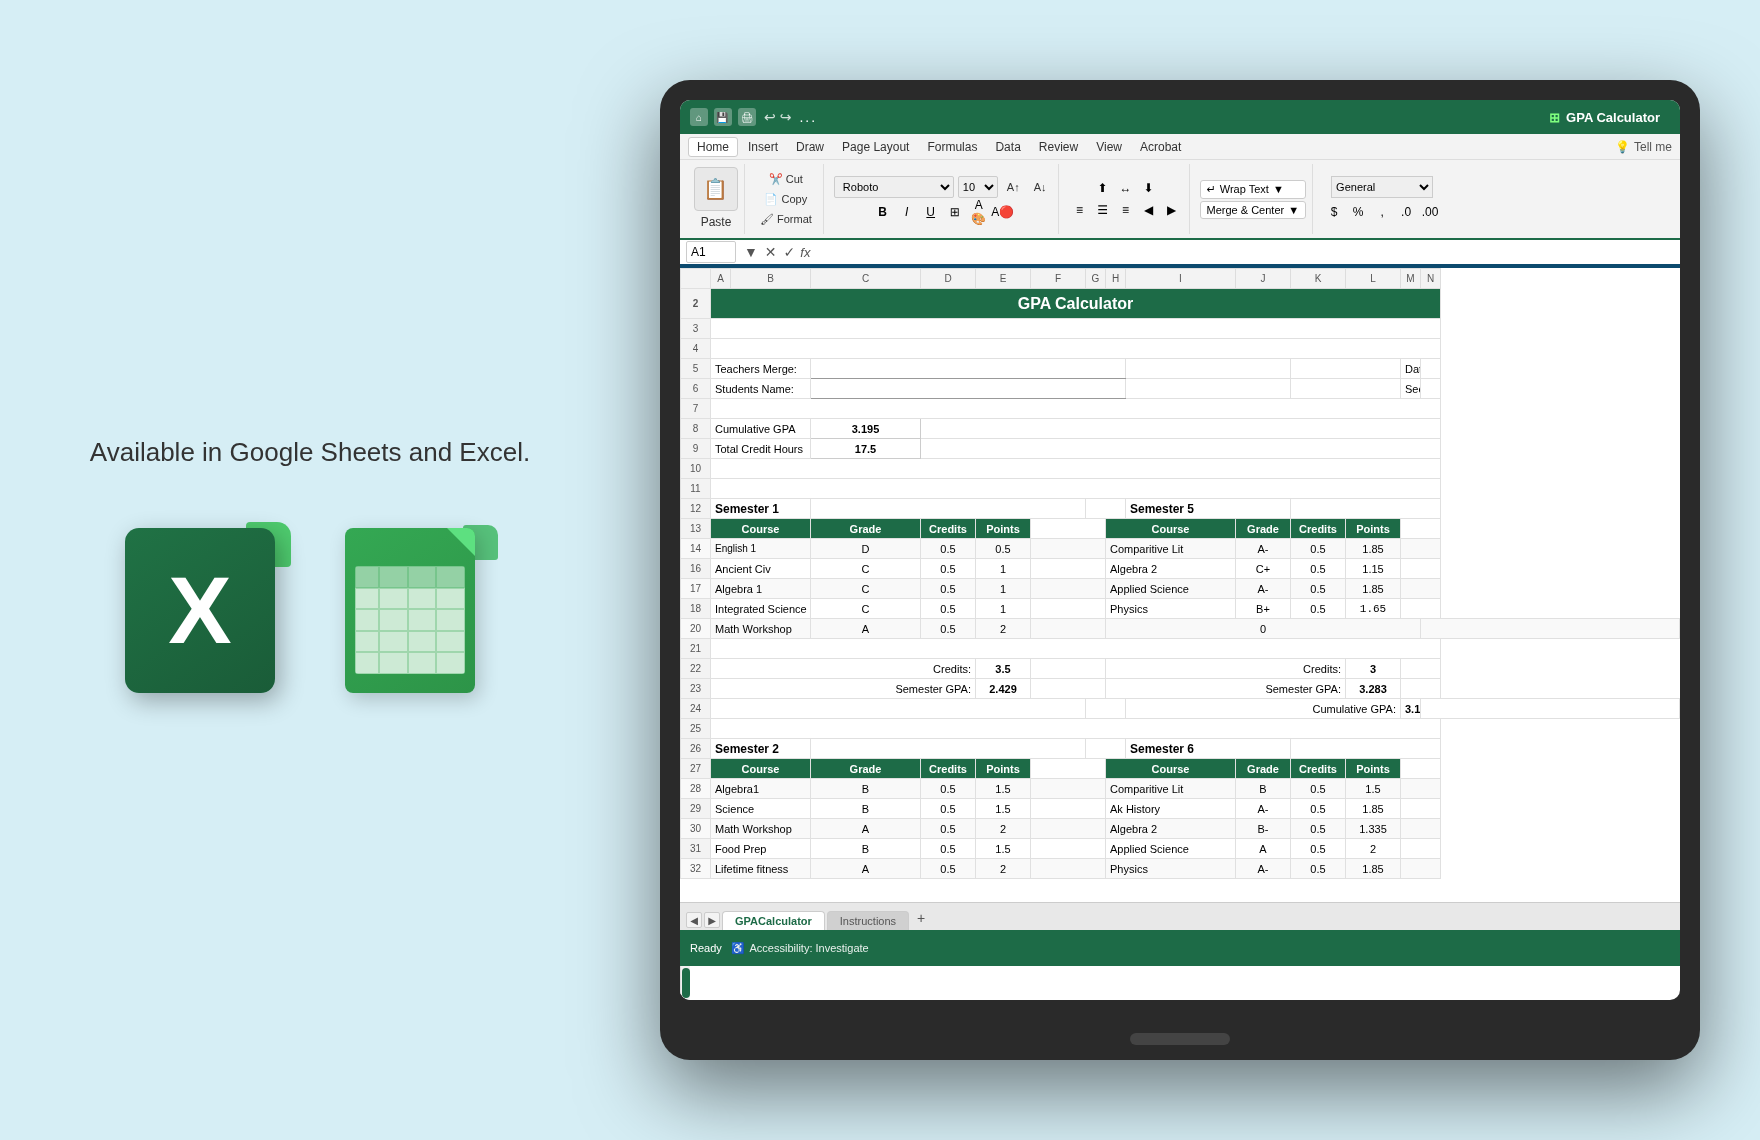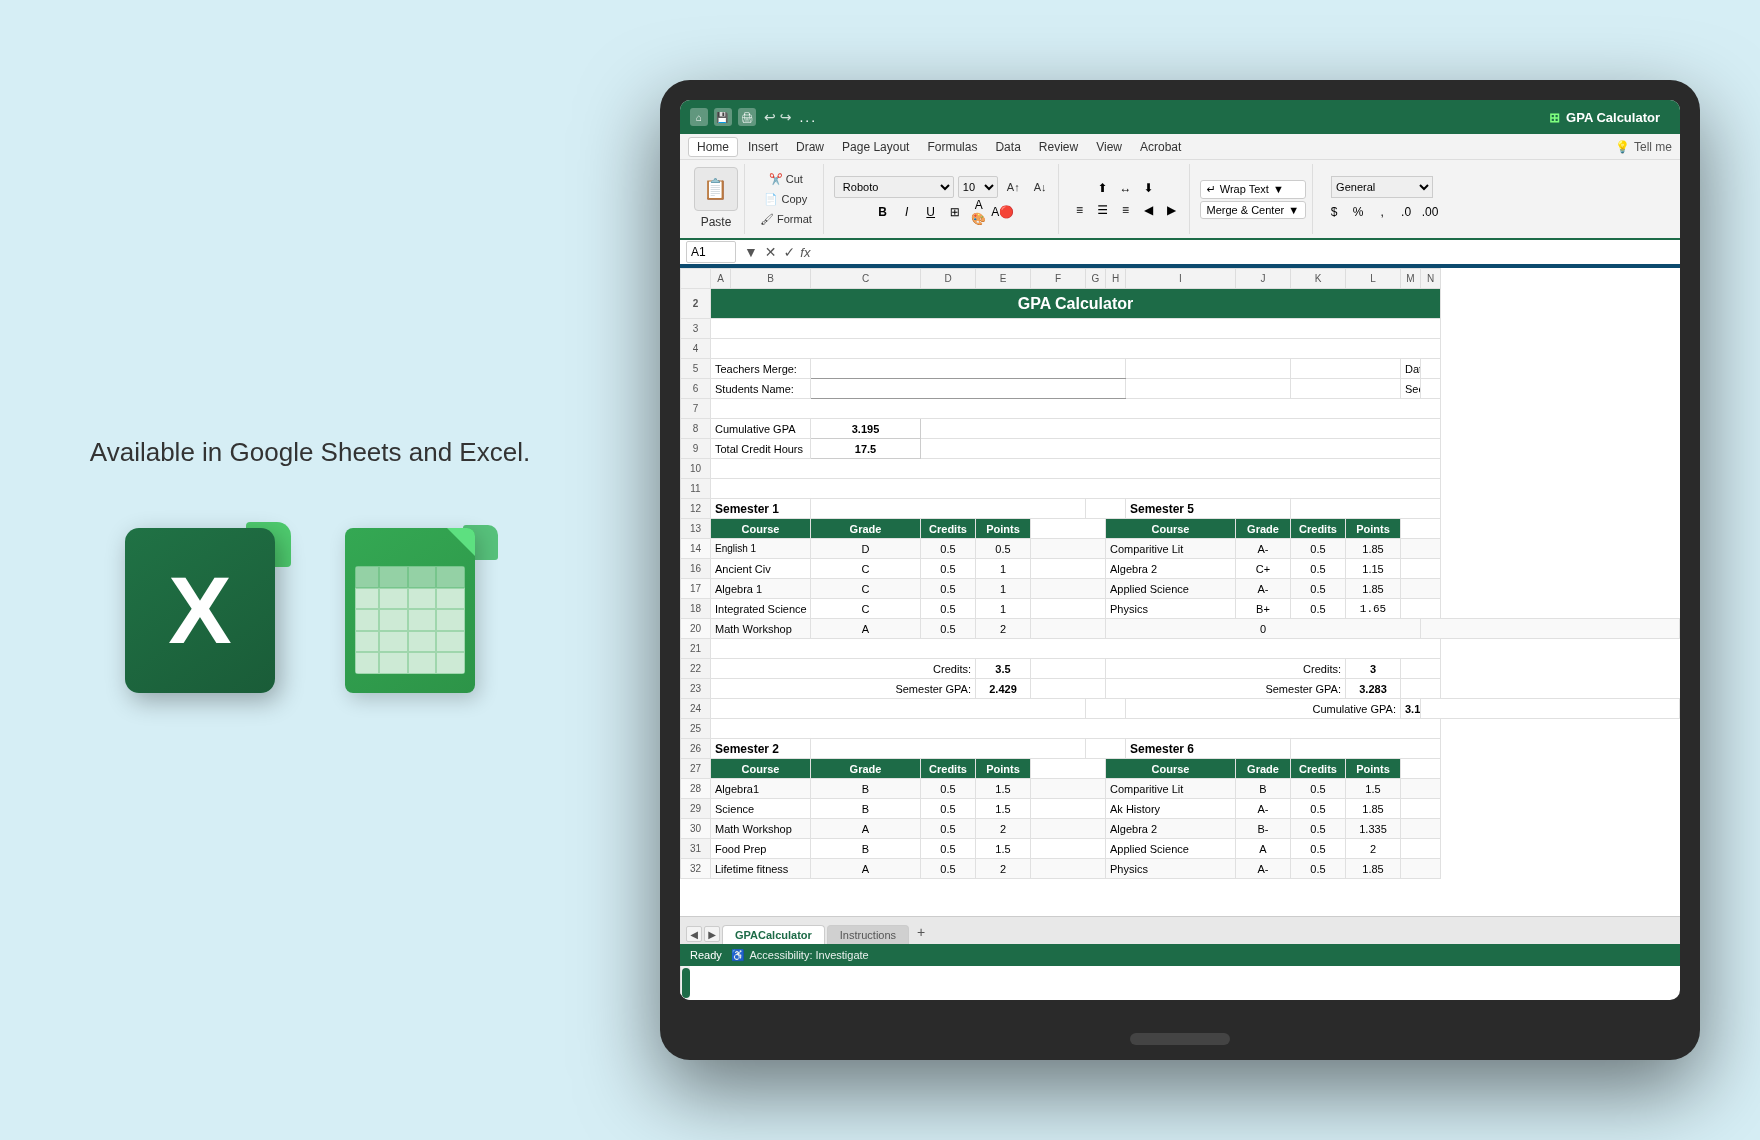--- a/index.html
+++ b/index.html
@@ -359,21 +359,21 @@
       font-size: 14px;
       display: flex; align-items: center; justify-content: center;
       color: #555; cursor: pointer; margin-bottom: 2px;
     }
 
     .status-bar {
       height: 22px;
       background: #1d6b47;
       display: flex;
       align-items: center;
-      padding: 4px 10px;
+      padding: 18px 10px;
       gap: 10px;
     }
     .status-text {
       font-size: 11px;
       color: white;
     }
     .status-accessibility {
       display: flex; align-items: center; gap: 4px;
       font-size: 11px; color: rgba(255,255,255,0.9);
     }

